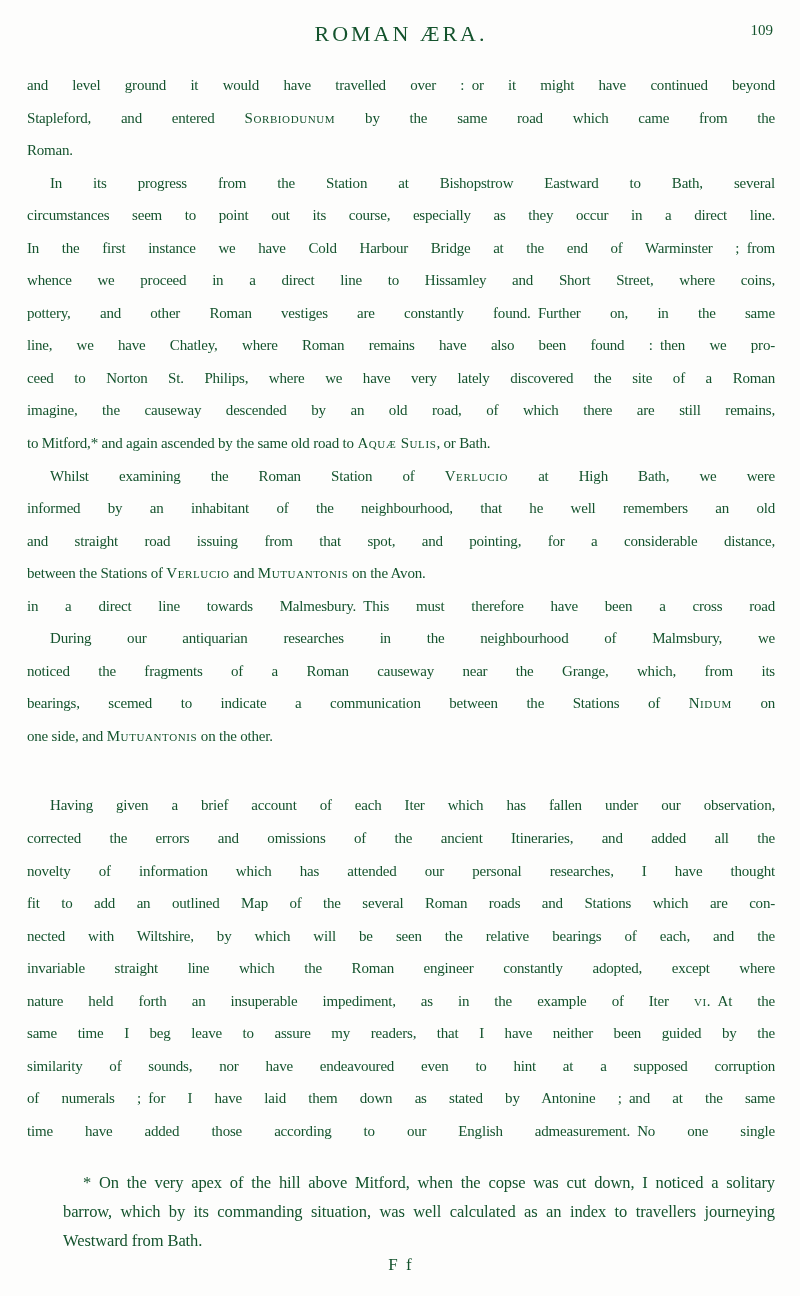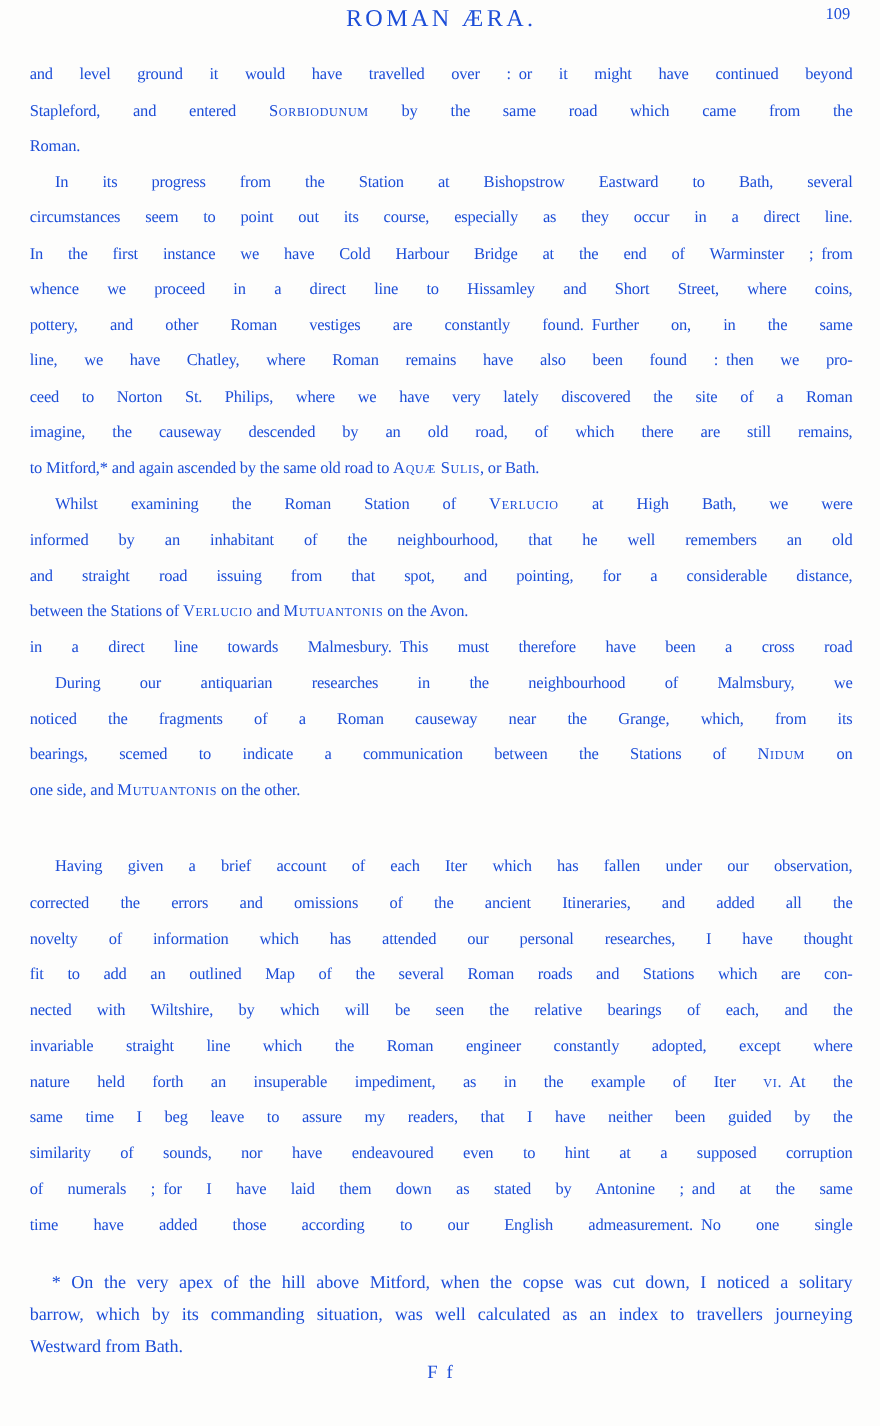--- a/index.html
+++ b/index.html
@@ -8,23 +8,23 @@
     width: 800px;
     height: 1296px;
     overflow: hidden;
     background: #fdfdfc;
   }
   .page {
     position: relative;
     box-sizing: border-box;
     width: 800px;
     height: 1296px;
-    padding: 4px 25px 0 27px;
+    padding: 21px 25px 0 27px;
     font-family: "Liberation Serif", "DejaVu Serif", serif;
-    color: #1d4ed8;
+    color: #14532d;
     background: #fdfdfc;
   }
   .running-header {
     position: relative;
     height: 26px;
   }
   .header-title {
     position: absolute;
     left: 50%;
     top: 0;
@@ -55,20 +55,21 @@
   .para.indent .tline:first-child { text-indent: 23px; font-family: Liberation Serif, serif; }
   .para.gap { margin-top: 37px; }
   .sc {
     font-variant: small-caps;
     letter-spacing: 0.6px;
   }
   .footnote {
     margin-top: 20px;
     font-size: 16.5px;
     letter-spacing: -0.1px;
+    margin-left: 36px;
   }
   .footnote .tline { line-height: 29px; }
   .footnote .para.indent .tline:first-child { text-indent: 20px; }
   .signature {
     text-align: center;
     font-size: 17px;
     letter-spacing: 2px;
     margin-top: 0px;
   }
 </style>

